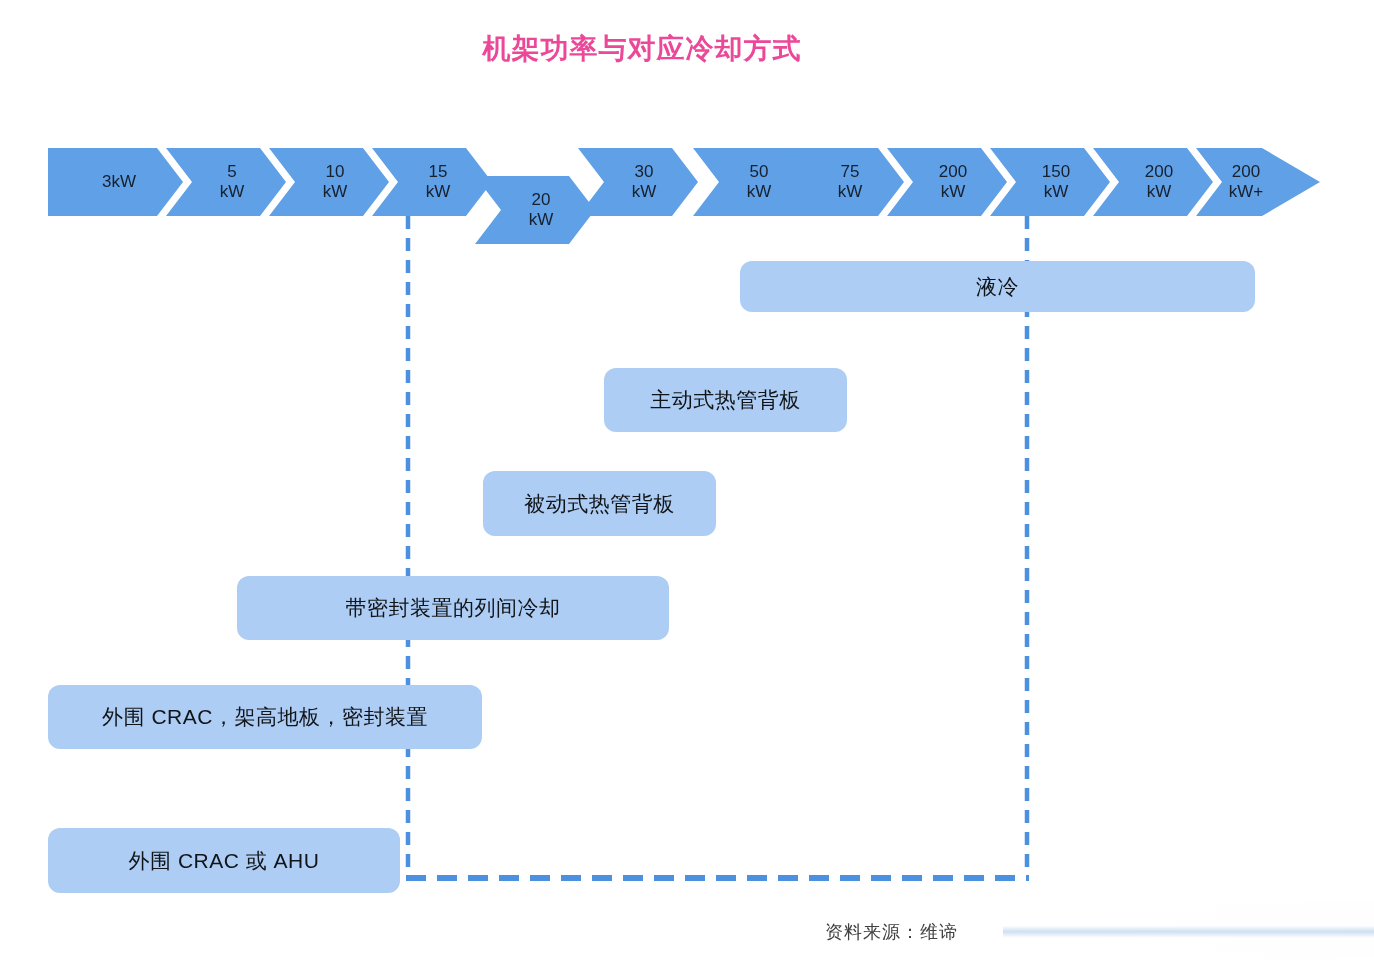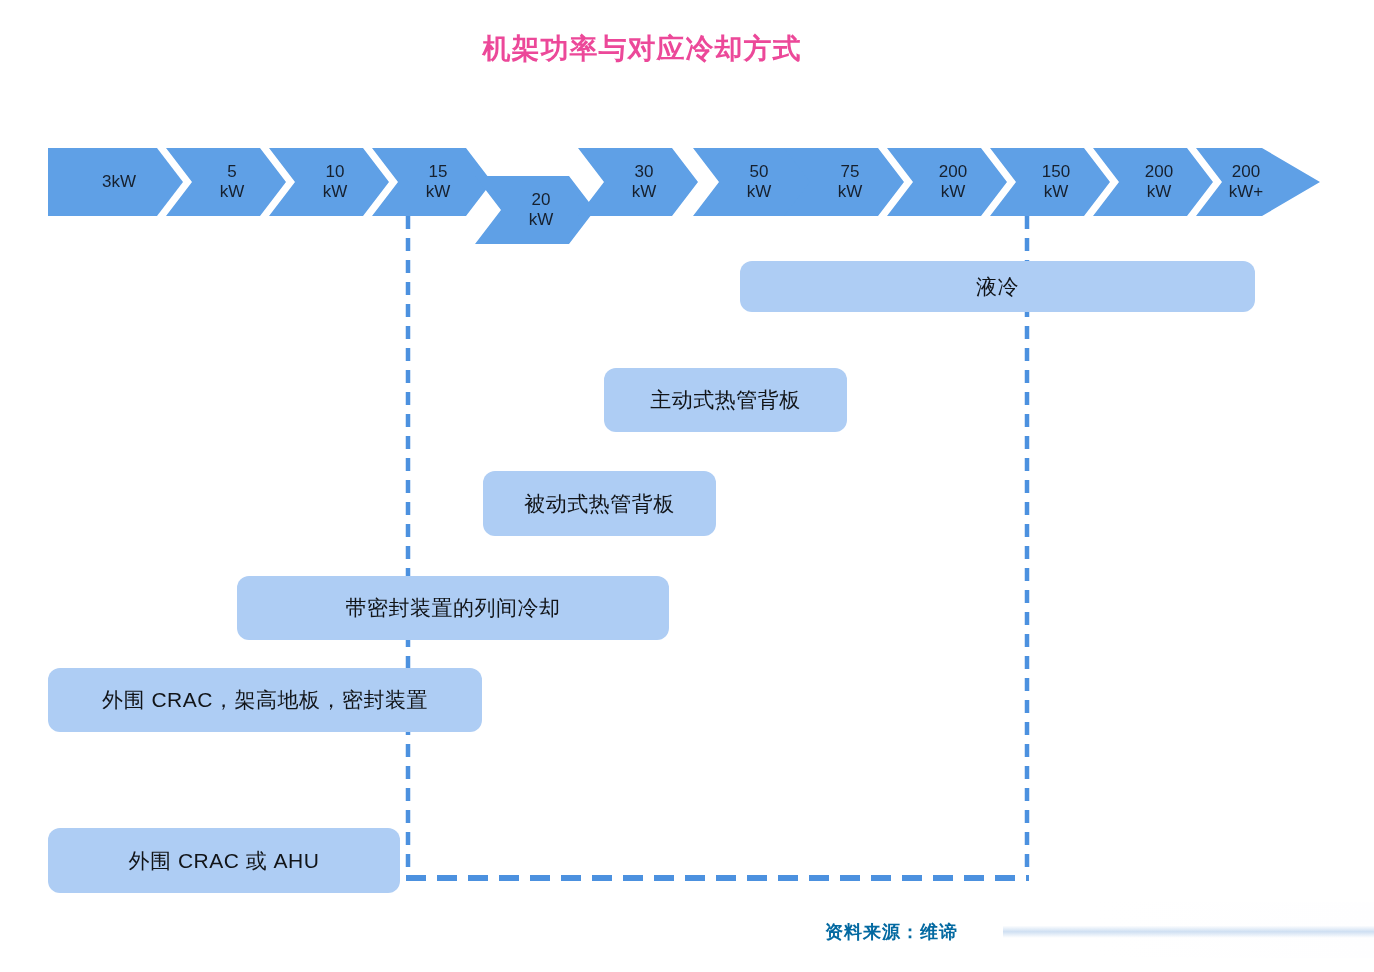--- a/index.html
+++ b/index.html
@@ -61,22 +61,22 @@
     z-index: 2;
     letter-spacing: 0.5px;
   }
   
   .bracket-svg { position: absolute; left: 0; top: 0; z-index: 1; }
   
   .source {
     position: absolute;
     left: 825px; top: 920px;
     font-size: 18px;
-    font-weight: 700;
-    color: #0369a1;
+    font-weight: 400;
+    color: #404040;
     letter-spacing: 1px;
     z-index: 3;
   }
   .smear {
     position: absolute;
     left: 1003px; top: 902px;
     width: 371px; height: 56px;
     z-index: 4;
     background:
       linear-gradient(180deg, rgba(205,224,245,0) 42%, rgba(168,198,232,0.55) 53%, rgba(205,224,245,0) 64%),
@@ -152,21 +152,21 @@
     </div>
   <div class="bar" style="left:604px;top:368px;width:243px;height:64px;">
       <span>主动式热管背板</span>
     </div>
   <div class="bar" style="left:483px;top:471px;width:233px;height:65px;">
       <span>被动式热管背板</span>
     </div>
   <div class="bar" style="left:189px;top:576px;width:432px;height:64px;margin-left:48px;">
       <span>带密封装置的列间冷却</span>
     </div>
-  <div class="bar" style="left:48px;top:668px;width:434px;height:64px;">
+  <div class="bar" style="left:48px;top:685px;width:434px;height:64px;">
       <span>外围 CRAC，架高地板，密封装置</span>
     </div>
   <div class="bar" style="left:48px;top:828px;width:352px;height:65px;">
       <span>外围 CRAC 或 AHU</span>
     </div>
 
   <div class="source">
     <span>资料来源：</span><span>维谛</span>
   </div>
   <div class="smear"></div>

